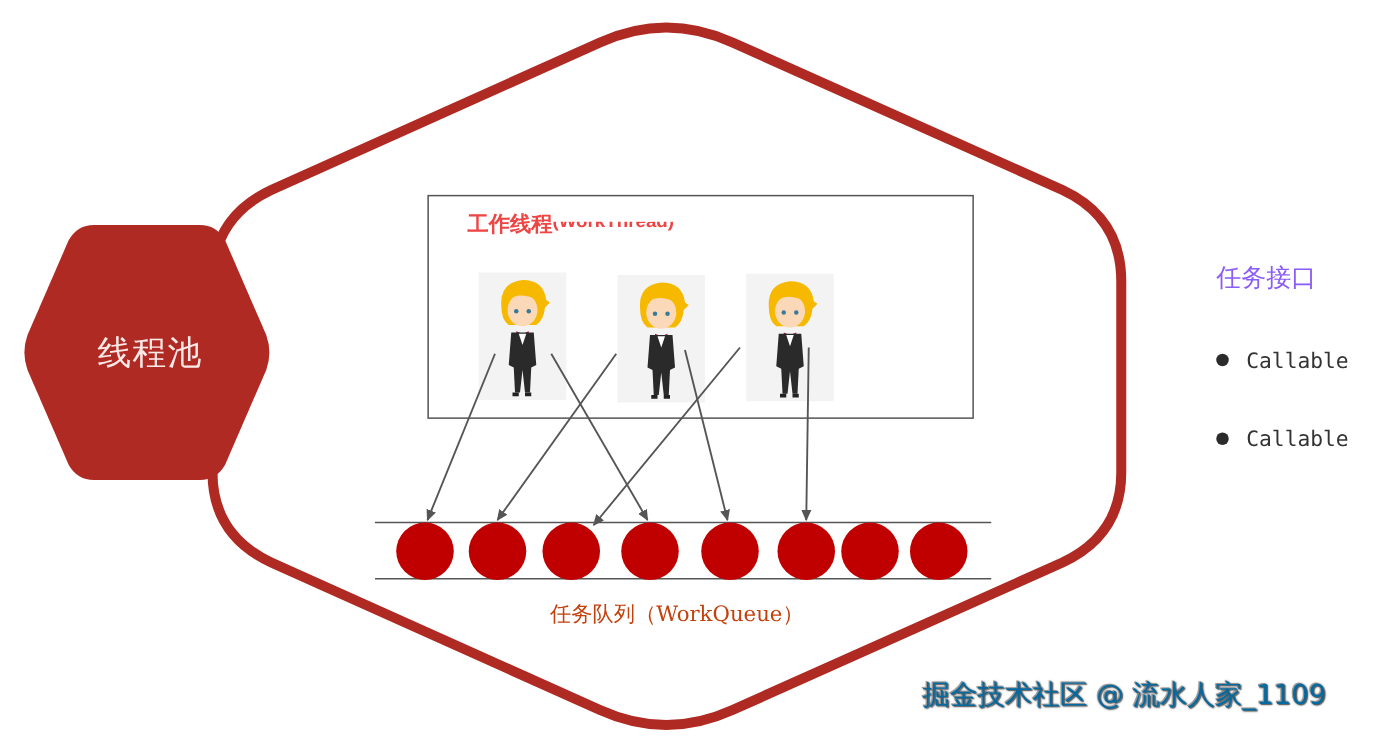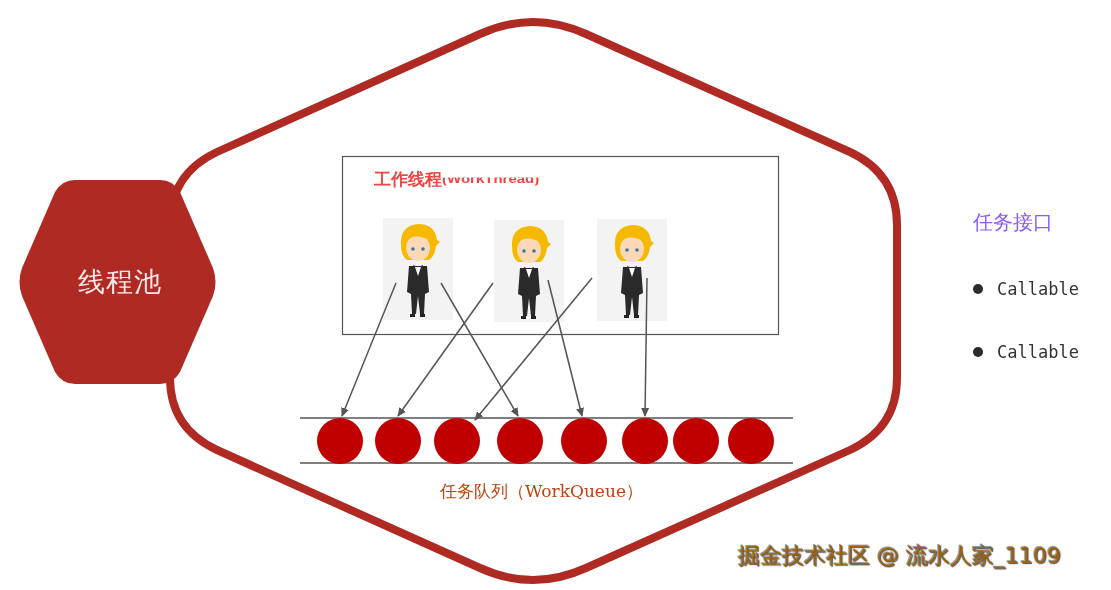--- a/index.html
+++ b/index.html
@@ -13,21 +13,21 @@
   .box-title .garbled { display: inline-block; height: 9px; overflow: hidden; vertical-align: -1px;
                         font-size: 15px; line-height: 2px; transform: scaleY(0.9); }
   .queue-label { position: absolute; left: 440px; top: 480px; font-size: 17px; color: #c2410c;
                  font-family: "DejaVu Serif", serif; white-space: nowrap; }
   .iface-title { position: absolute; left: 973px; top: 209px; font-size: 20px; color: #8b5cf6;
                  font-family: "DejaVu Serif", serif; }
   .iface-item { position: absolute; left: 973px; font-size: 17px; color: #333;
                 font-family: "DejaVu Sans Mono", "Liberation Mono", monospace; white-space: nowrap; }
   .iface-item .dot { display: inline-block; width: 10px; height: 10px; border-radius: 50%;
                      background: #2b2b2b; margin-right: 14px; vertical-align: 1px; }
-  .watermark { position: absolute; left: 738px; top: 541px; font-size: 22px; color: #a16207;
+  .watermark { position: absolute; left: 738px; top: 541px; font-size: 22px; color: #0369a1;
                font-family: "DejaVu Sans", sans-serif; white-space: nowrap;
                text-shadow: 1px 1px 1px #555, -1px -1px 0 #999, 0 0 2px #666; }
 </style>
 </head>
 <body>
 
 <svg class="canvas" width="1111" height="590" viewBox="0 0 1111 590">
   <defs>
     <marker id="arrowhead" markerWidth="10" markerHeight="10" refX="8" refY="5" orient="auto" markerUnits="userSpaceOnUse">
       <path d="M0,1 L9,5 L0,9 Z" fill="#555"></path>

